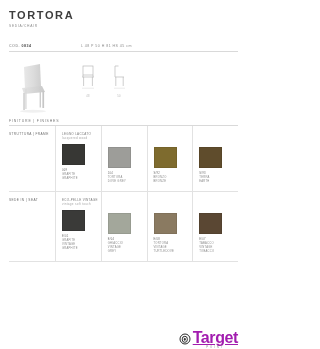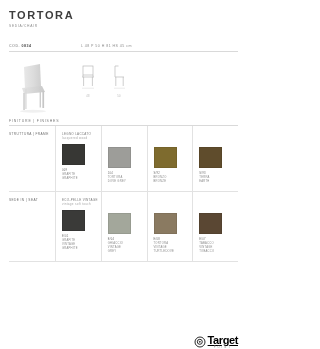--- a/index.html
+++ b/index.html
@@ -73,21 +73,21 @@
   .footer { position:absolute; right:9px; bottom:9px; display:flex; align-items:center; gap:2.5px; }
   .logomark { width:11px; height:11px; position:relative; }
   .logomark i {
     position:absolute; border-radius:50%; border:1.1px solid #2b2b2b;
     left:50%; top:50%; transform:translate(-50%,-50%);
   }
   .r1 { width:11px; height:11px; }
   .r2 { width:6.4px; height:6.4px; }
   .r3 { width:2.4px; height:2.4px; background:#2b2b2b; border:none; }
   .logotext { line-height:1; }
-  .logoname { font-size:11px; font-weight:700; color:#000000; letter-spacing:-.4px;text-decoration:underline; }
+  .logoname { font-size:16px; font-weight:700; color:#a21caf; letter-spacing:-.4px;text-decoration:underline; }
   .logosub { font-size:2.8px; letter-spacing:1.9px; color:#8d8d8d; margin-top:.5px; text-align:center; }
 </style>
 </head>
 <body>
 
 <div class="sheet">
 
   <div class="title">TORTORA</div>
   <div class="subtitle">SEDIA/CHAIR</div>
 

